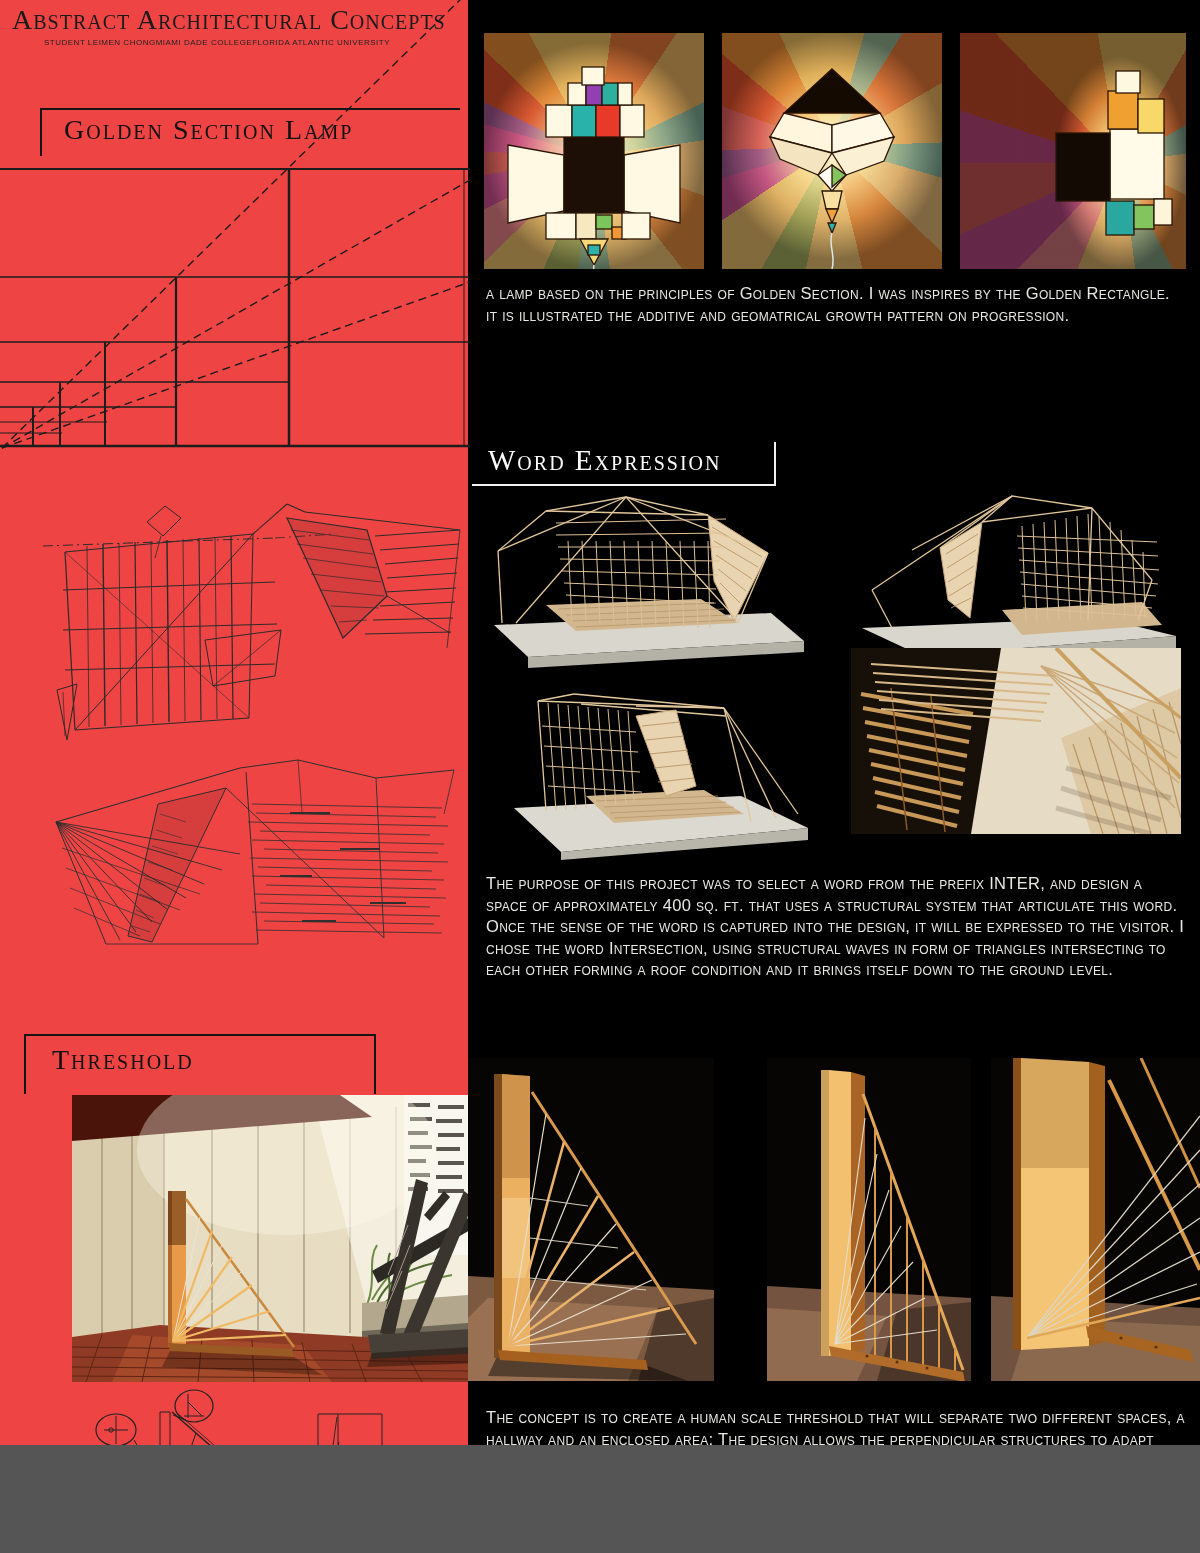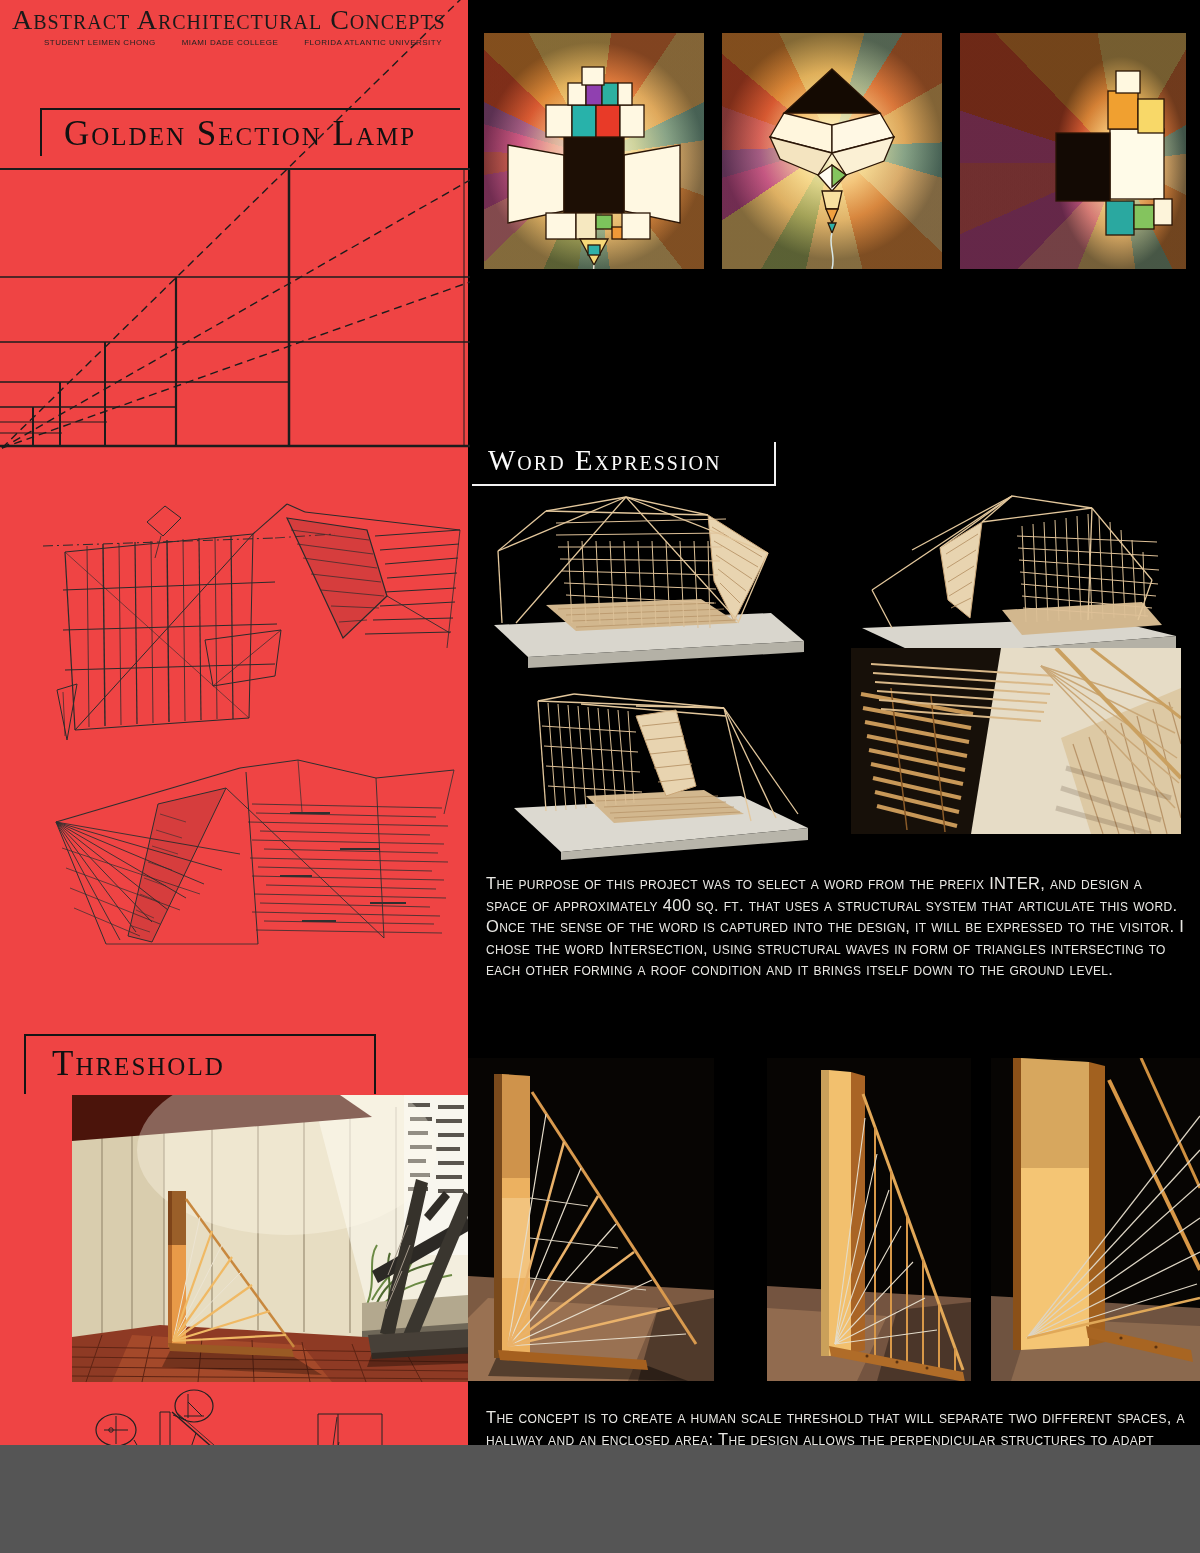--- a/index.html
+++ b/index.html
@@ -4,31 +4,31 @@
 <style>
   html,body{margin:0;padding:0;background:#555;}
   .page{position:relative;width:1200px;height:1445px;background:#ef4444;overflow:hidden;
         font-family:"Liberation Serif", serif;}
   .abs{position:absolute;}
   
   .right-panel{left:468px;top:0;width:732px;height:1553px;background:#000;}
   
   .main-title{left:12px;top:4px;width:450px;font-variant:small-caps;font-size:28px;
               letter-spacing:1px;color:#1a1a1a;z-index:5;}
-  .credits{left:44px;top:38px;width:400px;display:flex;gap:26px;z-index:5;}
+  .credits{left:44px;top:38px;width:400px;display:flex;z-index:5;}
   .credit{font-family:"Liberation Sans",sans-serif;font-size:8px;letter-spacing:.5px;
           color:#222;font-variant:small-caps;text-transform:uppercase;white-space:nowrap;}
   
   .lamp-titlebox{left:40px;top:108px;width:418px;height:46px;border-top:2px solid #151515;
                  border-left:2px solid #151515;z-index:4;}
   .lamp-titlebox .t{margin:4px 0 0 22px;}
   .threshold-titlebox{left:24px;top:1034px;width:348px;height:58px;border-top:2px solid #151515;
                  border-left:2px solid #151515;border-right:2px solid #151515;z-index:4;}
   .threshold-titlebox .t{margin:8px 0 8px 26px;}
-  .sec-title{font-variant:small-caps;font-size:35px;letter-spacing:2px;color:#111;}
+  .sec-title{font-variant:small-caps;font-size:28px;letter-spacing:2px;color:#111;}
   .word-titlebox{left:472px;top:406px;width:302px;height:42px;border-bottom:2px solid #f2f2f2;
                  border-right:2px solid #f2f2f2;z-index:4;margin-top:36px;}
   .word-titlebox .t{margin:2px 0 0 16px;color:#fbfbfb;font-variant:small-caps;font-size:29px;letter-spacing:2px;}
   
   .dark-text{font-family:"Liberation Sans",sans-serif;font-variant:small-caps;
              color:#e9e8e4;font-size:16.5px;line-height:21.5px;letter-spacing:.3px;z-index:3;}
   
   .photo{overflow:hidden;}
   .lampphoto{top:33px;height:236px;}
   .lamp-bg1{background:
@@ -155,20 +155,21 @@
         <rect x="148" y="58" width="30" height="38" fill="#f0a030"></rect>
         <rect x="178" y="66" width="26" height="34" fill="#f8d868"></rect>
         <rect x="156" y="38" width="24" height="22" fill="#fff8e0"></rect>
         <rect x="146" y="168" width="28" height="34" fill="#2aa8a0"></rect>
         <rect x="174" y="172" width="20" height="24" fill="#84c45e"></rect>
         <rect x="194" y="166" width="18" height="26" fill="#fdf4da"></rect>
       </g>
     </svg>
   </div>
 
+  <div class="abs dark-text" style="left:486px;top:283px;width:696px;">a lamp based on the principles of Golden Section. I was inspires by the Golden Rectangle. it is illustrated the additive and geomatrical growth pattern on progression.</div>
 
   <div class="abs word-titlebox">
     <div class="t">Word Expression</div>
   </div>
 
   <svg class="abs" style="left:35px;top:478px;" width="430" height="290" viewBox="0 0 430 290">
     <g stroke="#2b2b2b" fill="none">
       <line x1="8" y1="68" x2="240" y2="60" stroke-width="1" stroke-dasharray="10 4 2 4"></line>
       <line x1="240" y1="60" x2="300" y2="56" stroke-width="0.8" stroke-dasharray="10 4 2 4"></line>
       <line x1="30" y1="74" x2="218" y2="56" stroke-width="1.2"></line>

